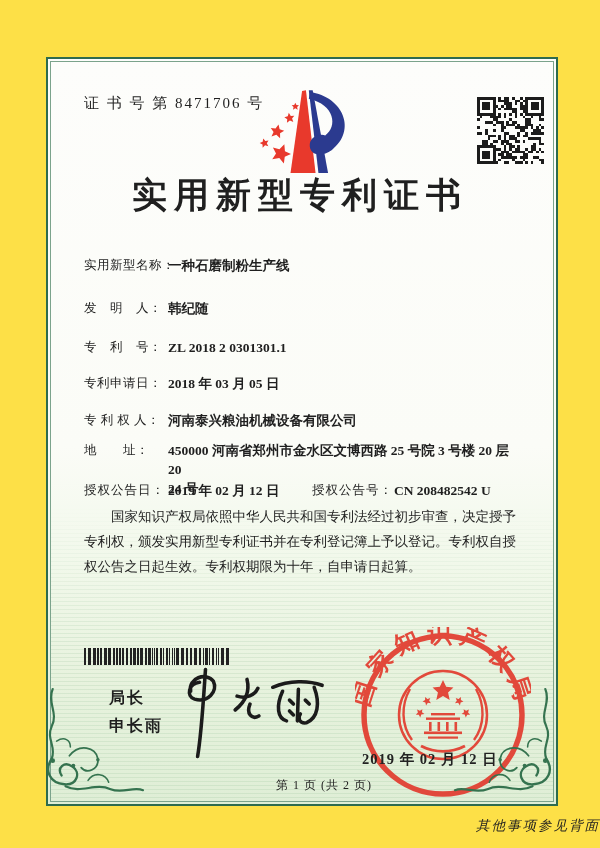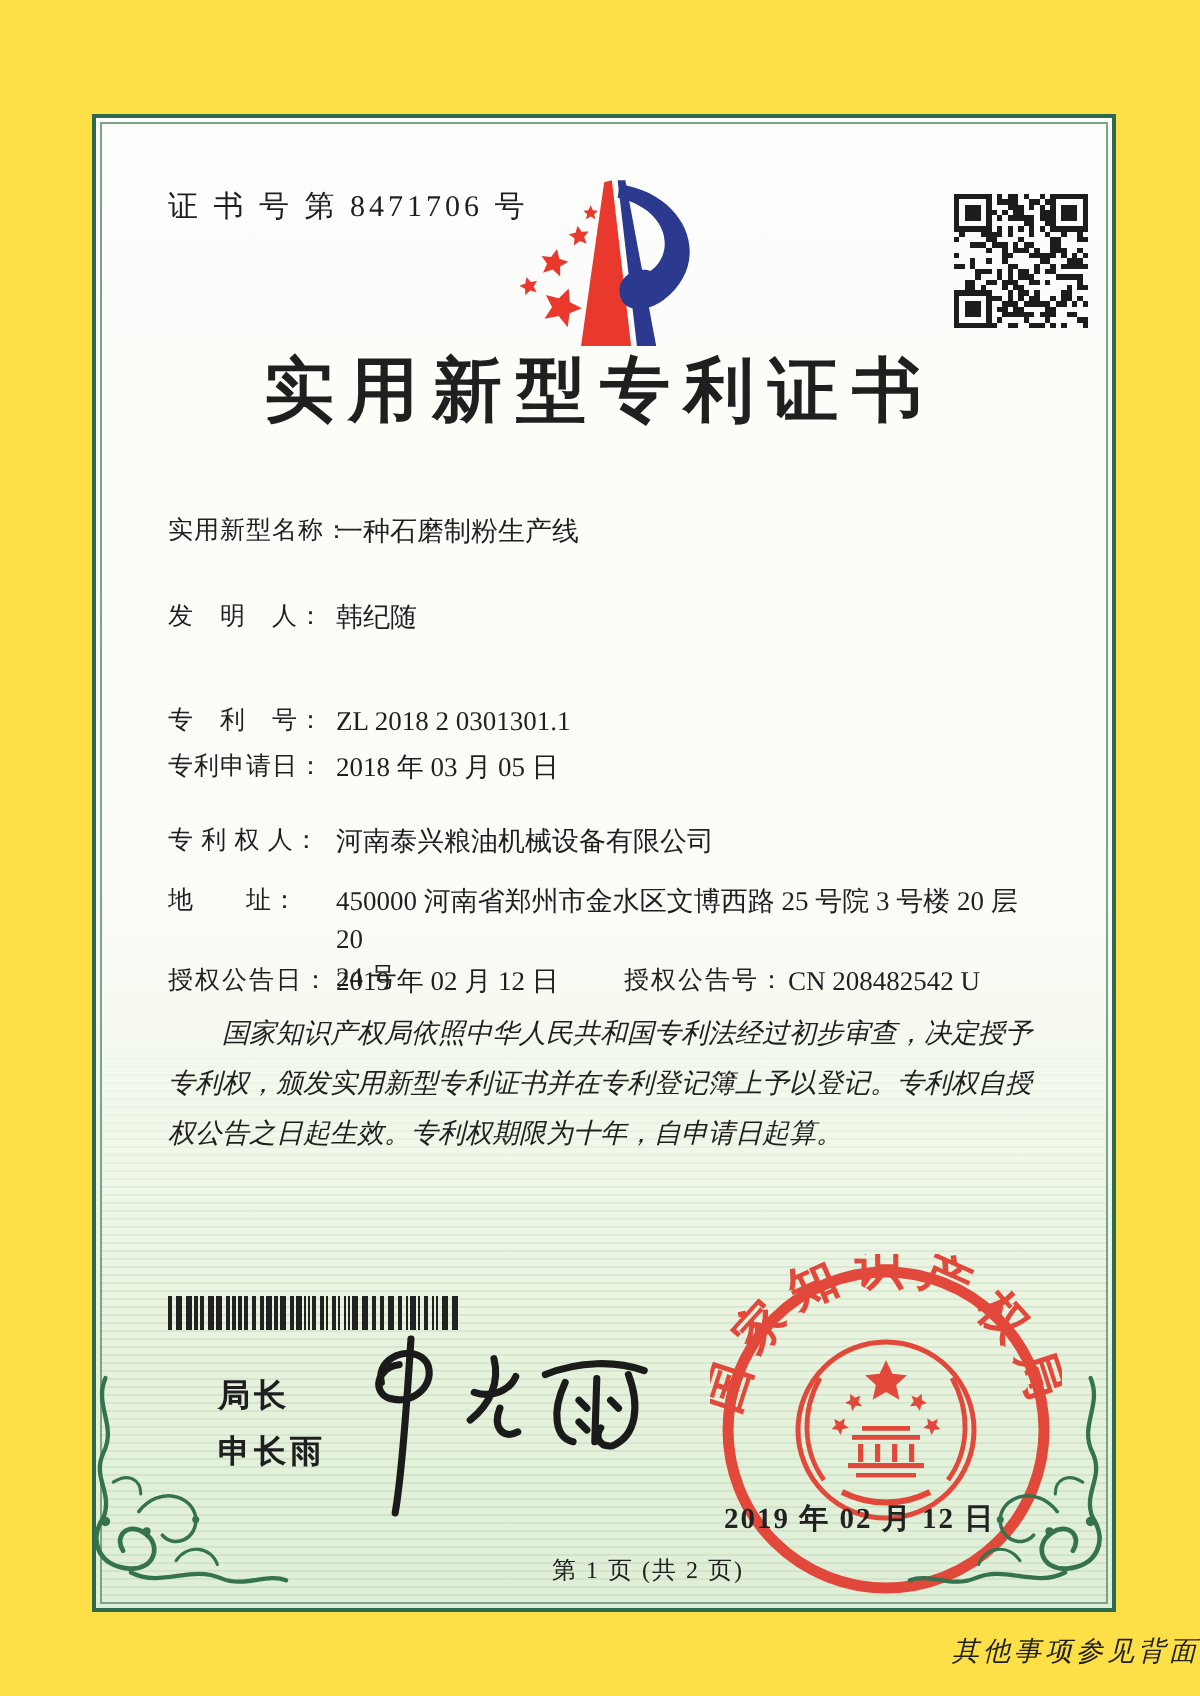--- a/index.html
+++ b/index.html
@@ -16,27 +16,27 @@
          -webkit-mask-image:linear-gradient(to bottom,transparent,#000 45%);
          mask-image:linear-gradient(to bottom,transparent,#000 45%);pointer-events:none;}
   .abs{position:absolute;}
   .cert-no{left:84px;top:94px;font-size:15px;letter-spacing:2px;}
   .logo{left:251px;top:87px;}
   .qr{left:477px;top:97px;}
   .title{left:0;top:172px;width:100%;text-align:center;font-size:35px;font-weight:bold;
          letter-spacing:7px;}
   .row{left:84px;width:436px;font-size:13.5px;line-height:19px;white-space:nowrap;}
   .lbl{display:inline-block;width:84px;font-size:12.5px;letter-spacing:.5px;vertical-align:top;}
-  .val{display:inline-block;vertical-align:top;}
+  .val{display:inline-block;vertical-align:top;font-weight:bold;}
   .addr-wrap{white-space:normal;}
   .addr-val{width:348px;}
   .pair2{position:absolute;left:228px;top:0;}
   .pair2 .lbl{width:82px;letter-spacing:1px;}
   .body-text{left:84px;top:504px;width:434px;font-size:13.5px;line-height:25px;
-         font-style:italic;font-family:"Liberation Serif","DejaVu Serif",serif;}
+         font-family:"Liberation Serif","DejaVu Serif",serif;}
   .body-text p{margin:0;text-indent:2em;}
   .barcode{left:84px;top:648px;}
   .official{left:85px;font-size:16px;font-weight:bold;font-family:"Liberation Sans","DejaVu Sans",sans-serif;letter-spacing:2px;margin-left:24px;}
   .sig{left:163px;top:658px;}
   .seal{left:355px;top:627px;opacity:.92;}
   .seal-date{left:362px;top:750px;font-size:14.5px;font-weight:600;letter-spacing:1px;color:#222;}
   .page-no{left:0;top:777px;width:100%;text-align:center;font-size:12px;letter-spacing:1px;margin-left:24px;}
   .foot-note{left:0;top:817px;width:100%;text-align:right;font-size:13.5px;font-style:italic;letter-spacing:2px;}
   .orn{pointer-events:none;}
   .orn-l{left:37px;top:687px;}
@@ -380,21 +380,21 @@
     </svg>
 
   <div class="abs title">实用新型专利证书</div>
 
   <div class="abs row" style="top:256px">
     <span class="lbl">实用新型名称：</span><span class="val">一种石磨制粉生产线</span>
   </div>
   <div class="abs row" style="top:299px">
     <span class="lbl">发　明　人：</span><span class="val">韩纪随</span>
   </div>
-  <div class="abs row" style="top:351px">
+  <div class="abs row" style="top:338px">
     <span class="lbl">专　利　号：</span><span class="val">ZL 2018 2 0301301.1</span>
   </div>
   <div class="abs row" style="top:374px">
     <span class="lbl">专利申请日：</span><span class="val">2018 年 03 月 05 日</span>
   </div>
   <div class="abs row" style="top:411px">
     <span class="lbl">专 利 权 人：</span><span class="val">河南泰兴粮油机械设备有限公司</span>
   </div>
   <div class="abs row addr-wrap" style="top:441px">
     <span class="lbl">地　　址：</span><span class="val addr-val"><span>450000 河南省郑州市金水区文博西路 25 号院 3 号楼 20 层 20</span><br><span>24 号</span></span>

